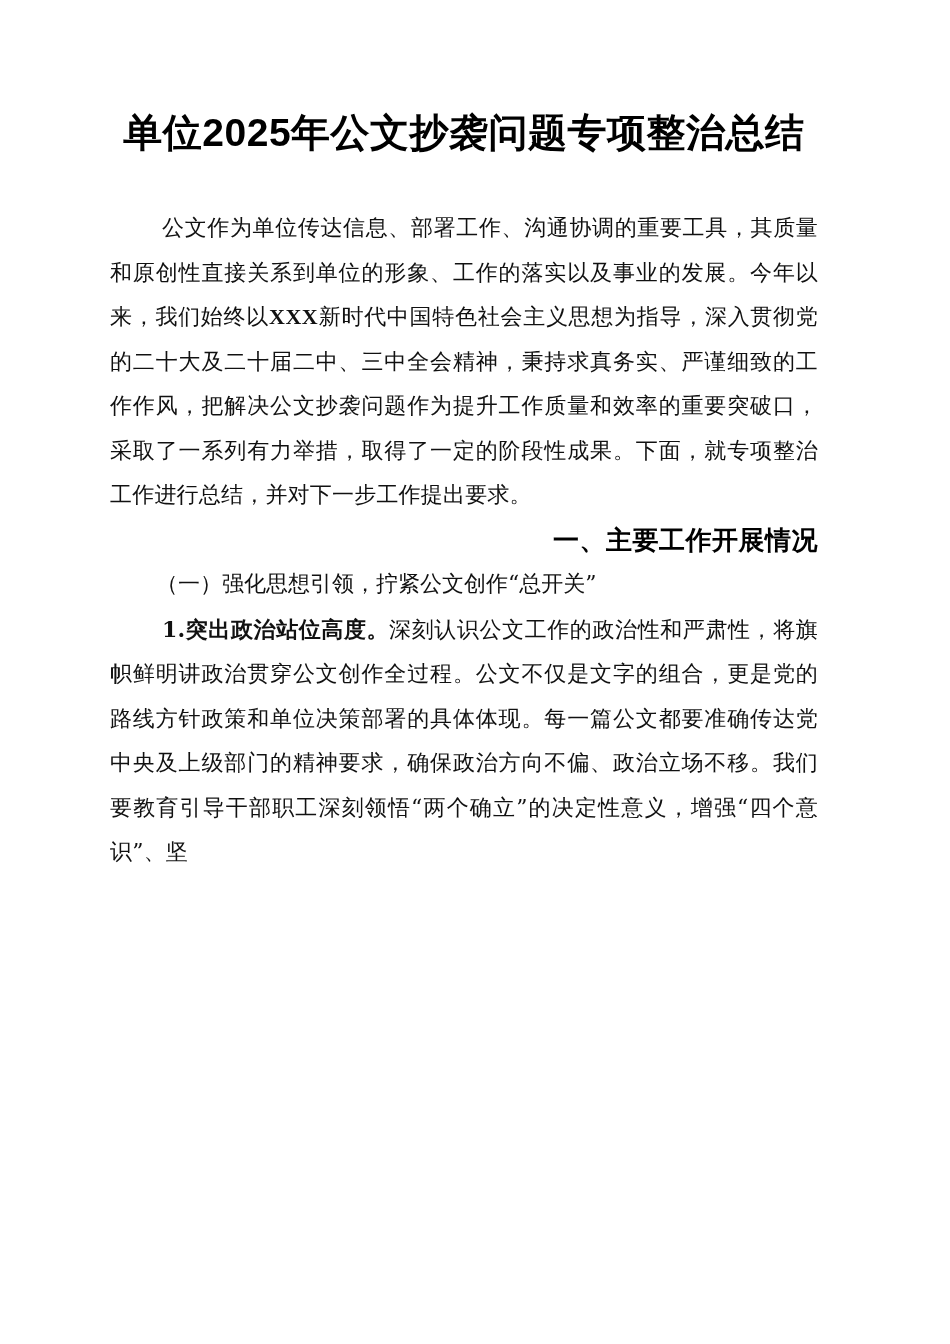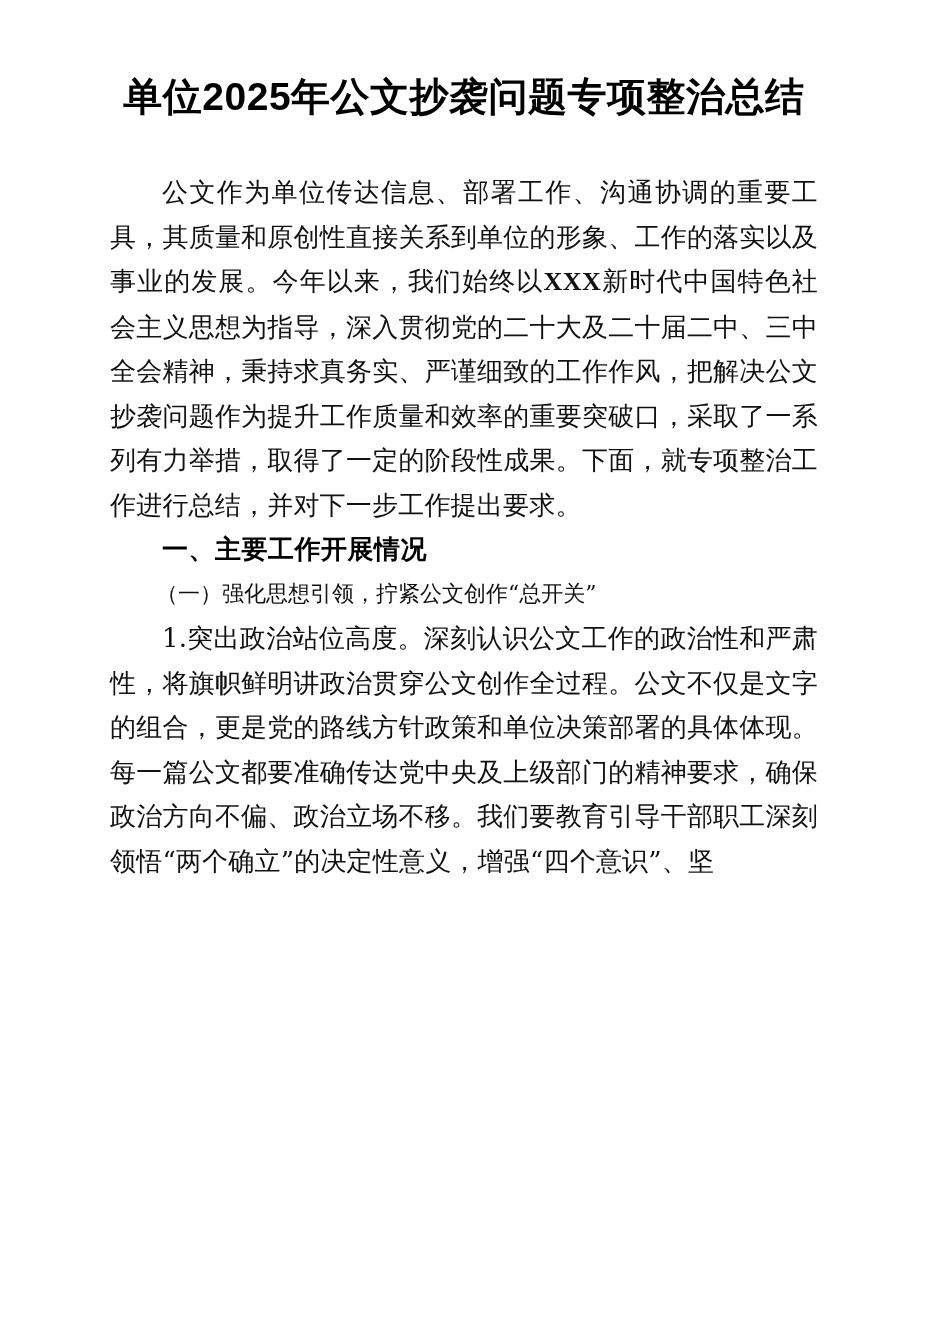--- a/index.html
+++ b/index.html
@@ -24,67 +24,67 @@
 
   
   .doc-title {
     font-family: "Liberation Sans", "DejaVu Sans", sans-serif;
     font-weight: 700;
     font-size: 39px;
     line-height: 58px;
     color: #000000;
     text-align: center;
     margin: 0;
-    padding-top: 68px;
+    padding-top: 104px;
     letter-spacing: 0.5px;
   }
 
   
   .body-block {
     padding-top: 44px;
   }
   p.para {
     font-family: "DejaVu Serif", "Liberation Serif", serif;
-    font-size: 26px;
+    font-size: 22px;
     line-height: 44.5px;
     color: #111111;
     margin: 0;
     text-align: justify;
     text-justify: inter-character;
     text-indent: 52px;
     letter-spacing: 0.2px;
   }
 
   
   p.h1-heading {
     font-family: "Liberation Sans", "DejaVu Sans", sans-serif;
     font-weight: 700;
     font-size: 26px;
     line-height: 44.5px;
     color: #000000;
     margin: 0;
     text-indent: 52px;
-    text-align: left;
+    text-align: right;
     letter-spacing: 0.5px;
   }
 
   
   p.h2-heading {
     font-family: "DejaVu Serif", "Liberation Serif", serif;
     font-size: 22px;
     line-height: 44.5px;
     color: #111111;
     margin: 0;
     text-indent: 46px;
     text-align: left;
   }
 
   
   .bold-run {
-    font-weight: 400;
+    font-weight: 700;
   }
   .serif-run {
     font-family: "Liberation Serif", "DejaVu Serif", serif;
     font-weight: 700;
     letter-spacing: 0.5px;
   }
 </style>
 </head>
 <body>
 

